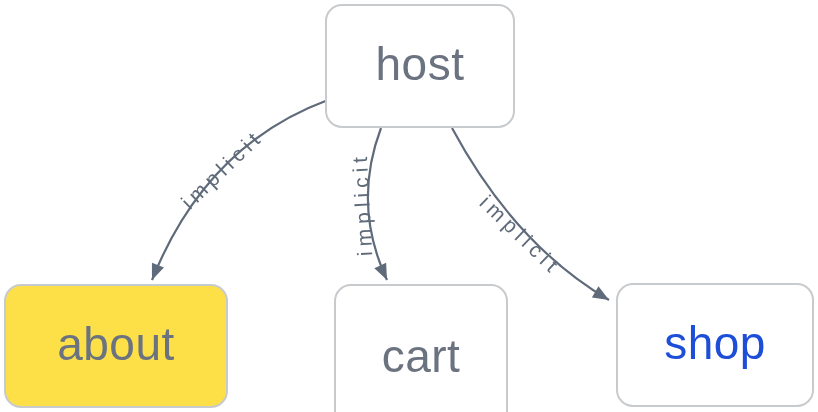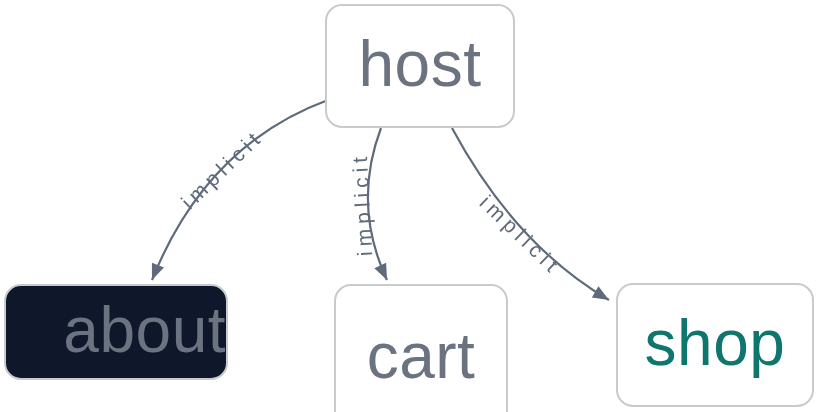--- a/index.html
+++ b/index.html
@@ -22,21 +22,21 @@
     display: flex;
     align-items: center;
     justify-content: center;
     box-sizing: border-box;
     background: #ffffff;
     border: 2px solid #c8cbce;
     border-radius: 17px;
     cursor: pointer;
   }
   .node-label {
-    font-size: 64px;
+    font-size: 46px;
     line-height: 1;
     color: #6b7280;
     letter-spacing: 0.5px;
     padding-bottom: 4px;
   }
   .edge-path {
     fill: none;
     stroke-width: 2.2px;
   }
   .edge-label {
@@ -63,22 +63,22 @@
       <g>
         <path class="edge-path" d="M 452,128 Q 515,245 609,300" stroke="#5f6b7a"></path>
         <polygon points="609,300 591.9076259799382,297.5300302920244 598.4727870996504,286.3095731056073" fill="#5f6b7a"></polygon>
         <text class="edge-label" x="521" y="235" fill="#5f6b7a" text-anchor="middle" dominant-baseline="central" transform="rotate(44 521 235)">implicit</text>
       </g>
     </svg>
 
 <div class="node" style="left: 325px; top: 4px; width: 190px; height: 124px; background: rgb(255, 255, 255); border-color: rgb(200, 203, 206);">
       <span class="node-label" style="color: rgb(107, 114, 128);">host</span>
     </div>
-    <div class="node" style="left: 4px; top: 284px; width: 224px; height: 96px; background: #0f172a; border-color: rgb(200, 203, 206); justify-content: flex-end;">
+    <div class="node" style="left: 4px; top: 284px; width: 224px; height: 124px; background: #fde047; border-color: rgb(200, 203, 206);">
       <span class="node-label" style="color: rgb(107, 114, 128);">about</span>
     </div>
     <div class="node" style="left: 334px; top: 284px; width: 174px; height: 148px; background: rgb(255, 255, 255); border-color: rgb(200, 203, 206);">
       <span class="node-label" style="color: rgb(107, 114, 128);">cart</span>
     </div>
     <div class="node" style="left: 616px; top: 283px; width: 198px; height: 124px; background: rgb(255, 255, 255); border-color: rgb(200, 203, 206);">
-      <span class="node-label" style="color: #0f766e;">shop</span>
+      <span class="node-label" style="color: #1d4ed8;">shop</span>
     </div>
   </div>
 
 </body></html>

